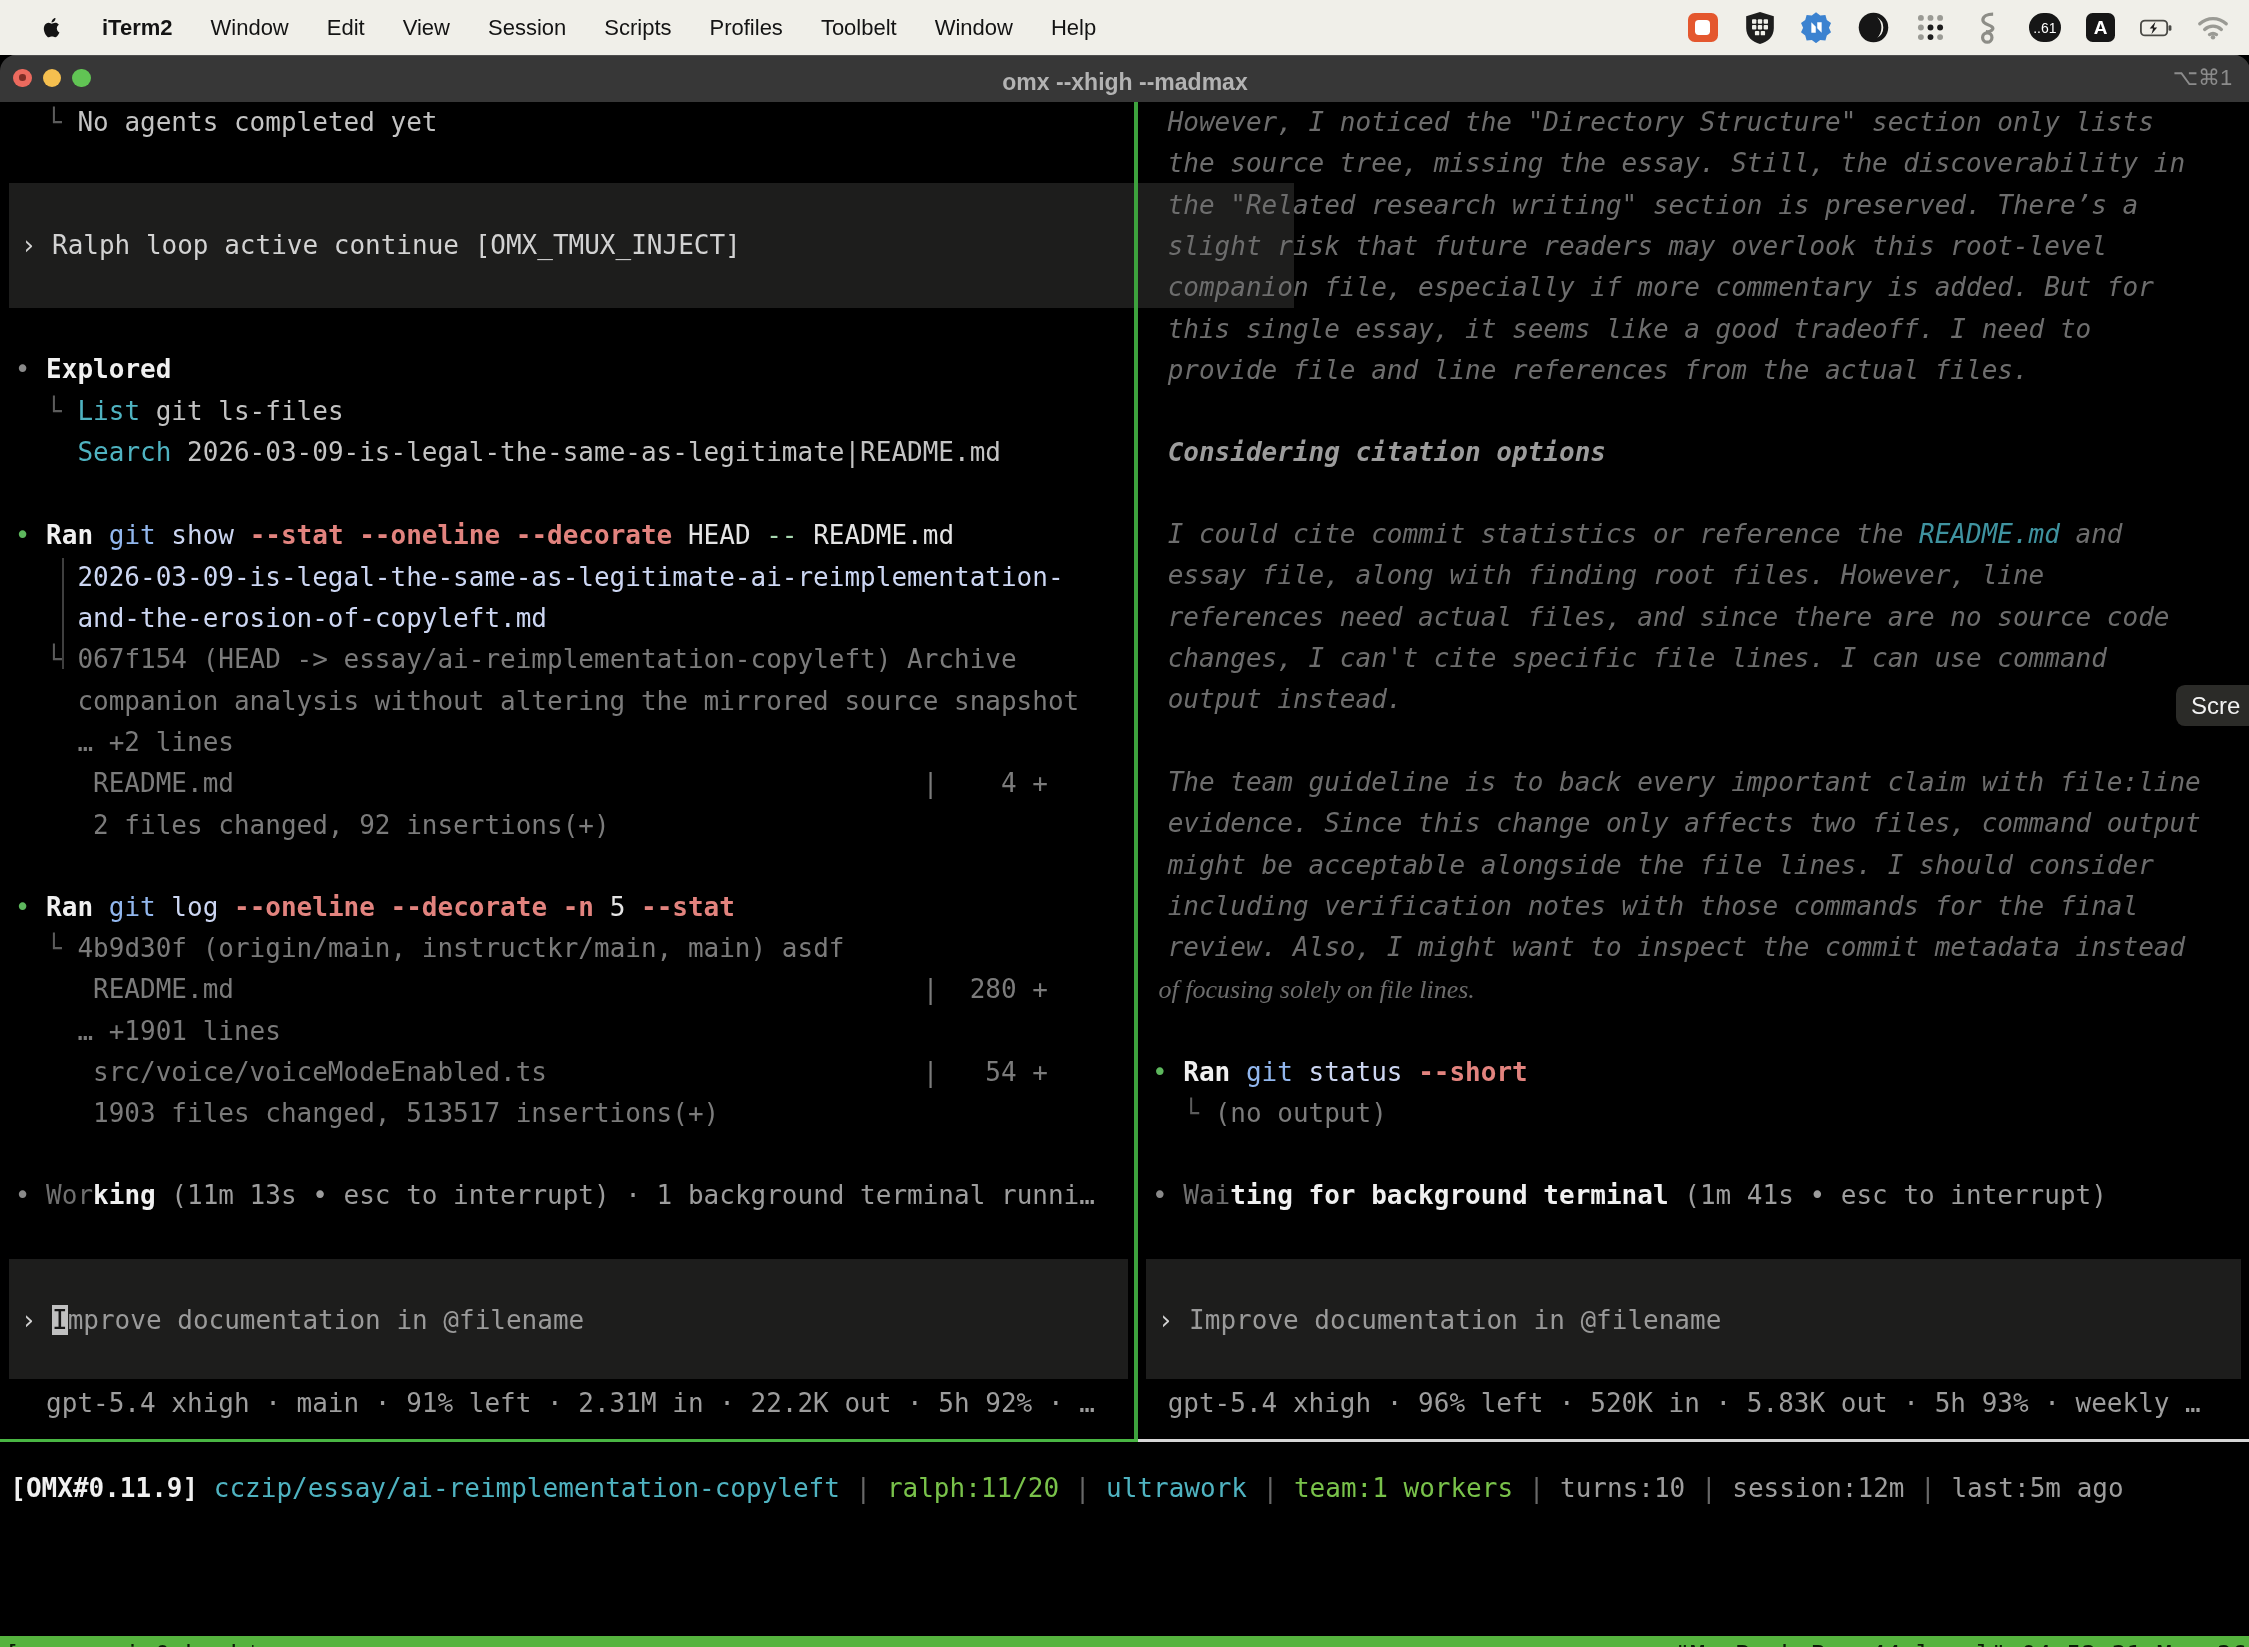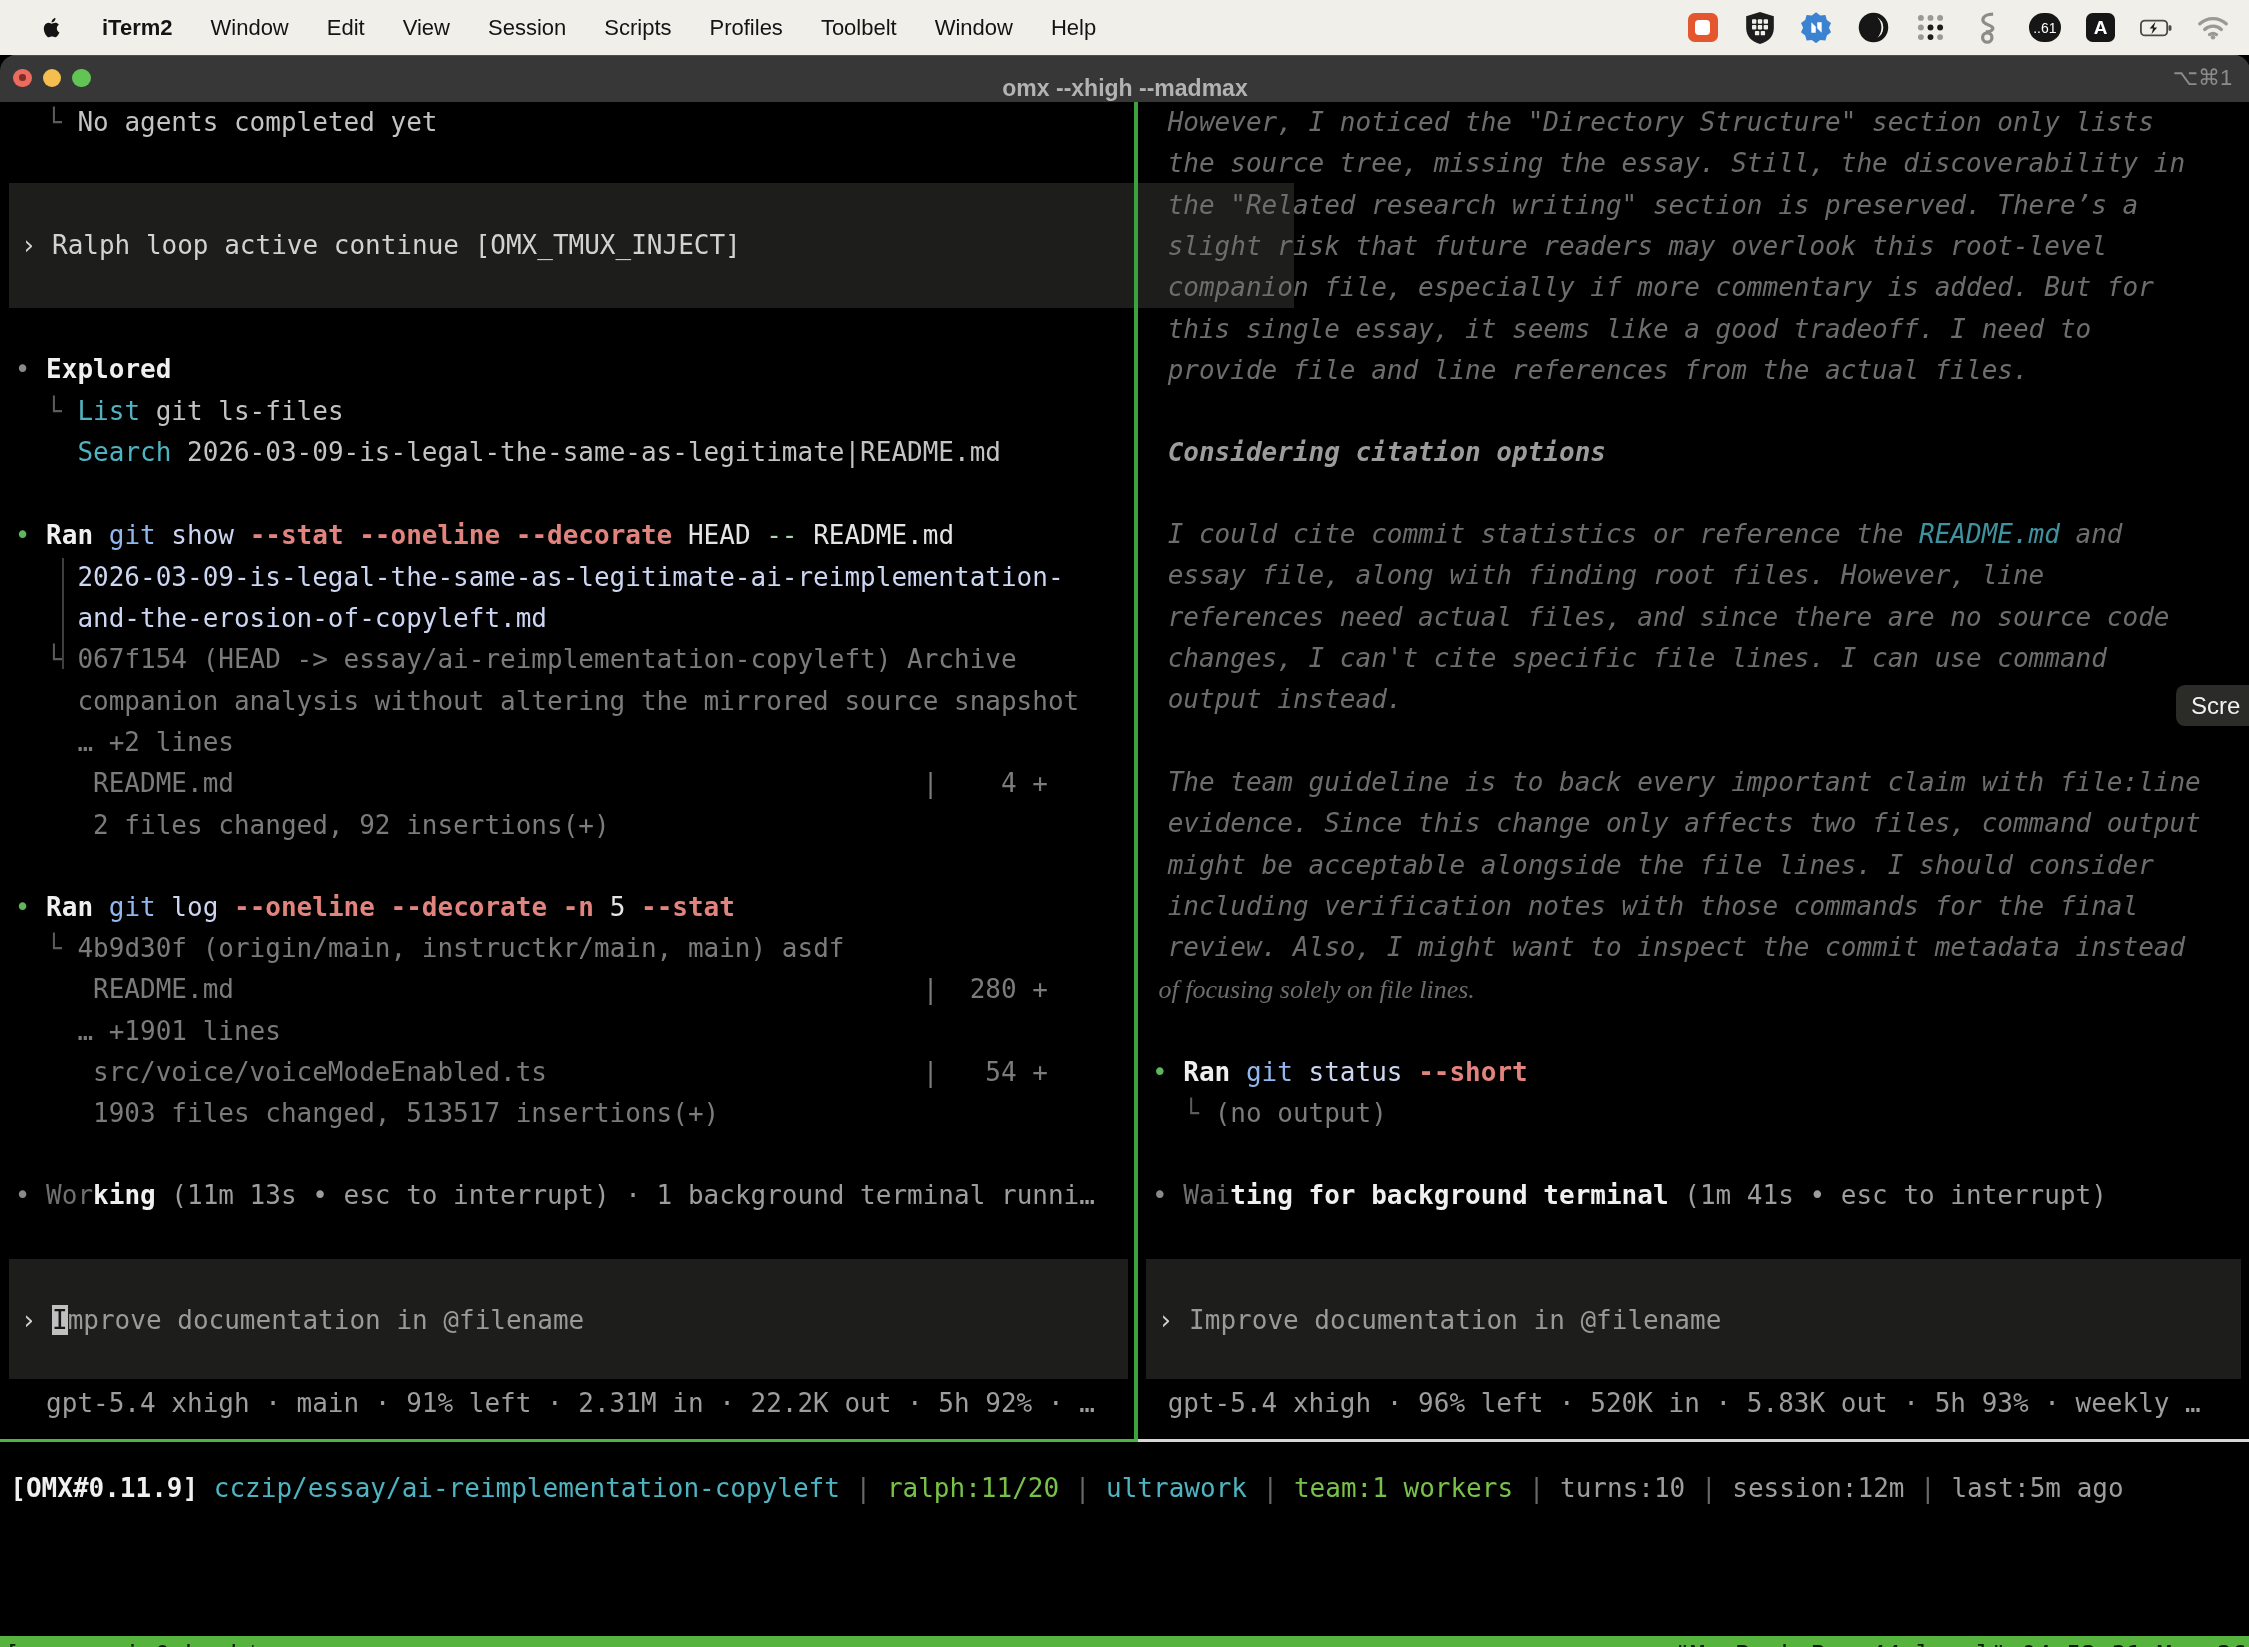--- a/index.html
+++ b/index.html
@@ -25,21 +25,21 @@
   
   .window{position:absolute;left:0;top:55px;width:2250px;height:1593px;background:#000;
     border-radius:16px 16px 0 0;overflow:hidden;}
   .titlebar{position:absolute;left:0;top:0;width:100%;height:47px;background:#373737;border-top:1.5px solid #4d4d4d;}
   .tl-btns{position:absolute;left:13.3px;top:12.5px;display:flex;gap:11px;}
   .tlb{width:18.5px;height:18.5px;border-radius:50%;position:relative;}
   .tlb.red{background:#ec6a5e;}
   .tlb.red::after{content:"";position:absolute;left:5.9px;top:5.9px;width:6.6px;height:6.6px;border-radius:50%;background:#7e2e26;}
   .tlb.yellow{background:#f5bf4f;}
   .tlb.green{background:#61c454;}
-  .wtitle{position:absolute;left:0;right:0;top:10px;height:47px;line-height:44px;text-align:center;
+  .wtitle{position:absolute;left:0;right:0;top:4px;height:47px;line-height:44px;text-align:center;
     color:#b3b3b3;font-family:"Liberation Sans",sans-serif;font-weight:bold;font-size:23px;}
   .wshort{position:absolute;right:17.7px;top:0;height:47px;line-height:44px;color:#8c8c8c;
     font-family:"Liberation Sans",sans-serif;font-size:22px;}
 
   
   .term{position:absolute;left:0;top:47px;width:2250px;height:1546px;background:#000;
     font-size:26px;line-height:41px;}
   .pane{position:absolute;top:0;}
   .pane-left{left:14.8px;width:1119px;height:1395px;}
   .pane-right{left:1152px;width:1098px;height:1395px;}

